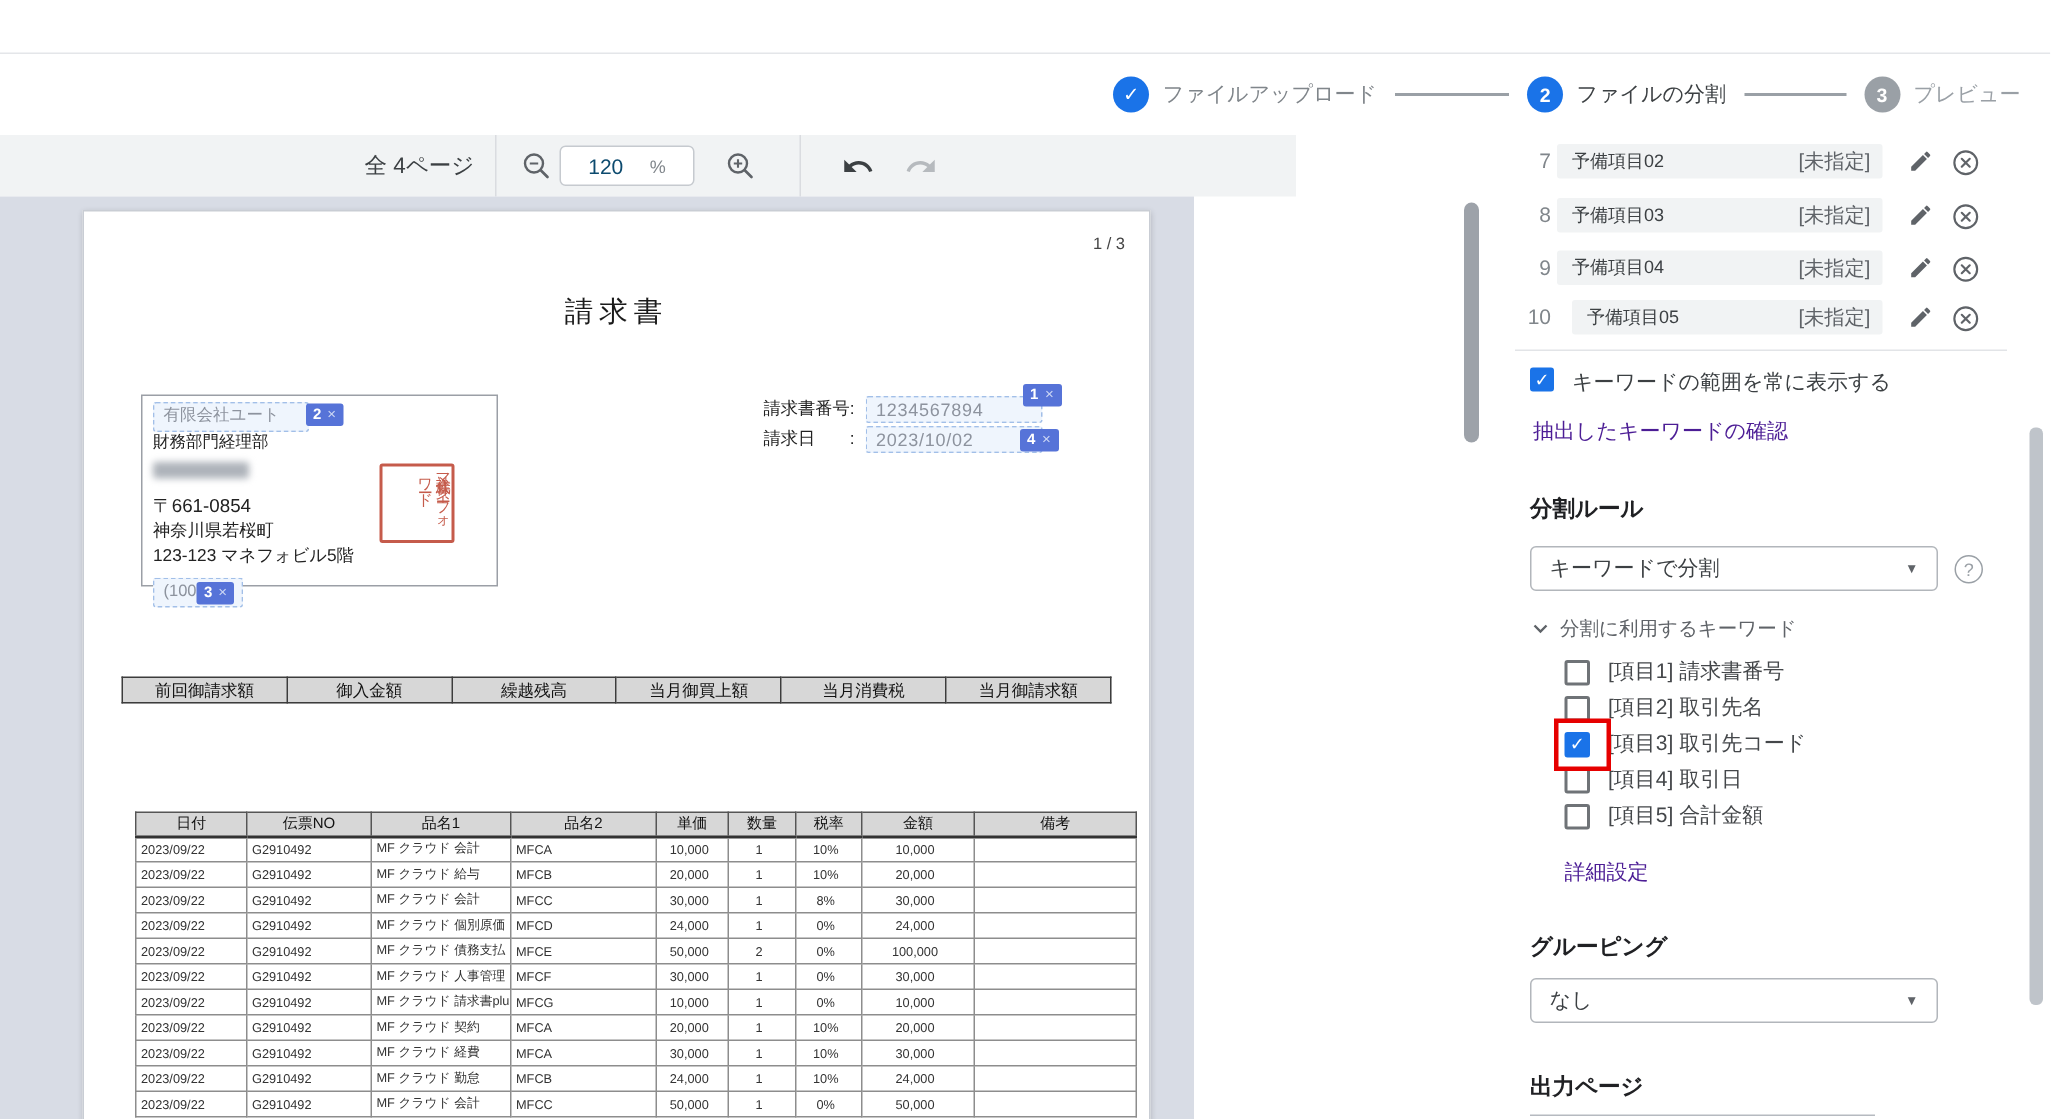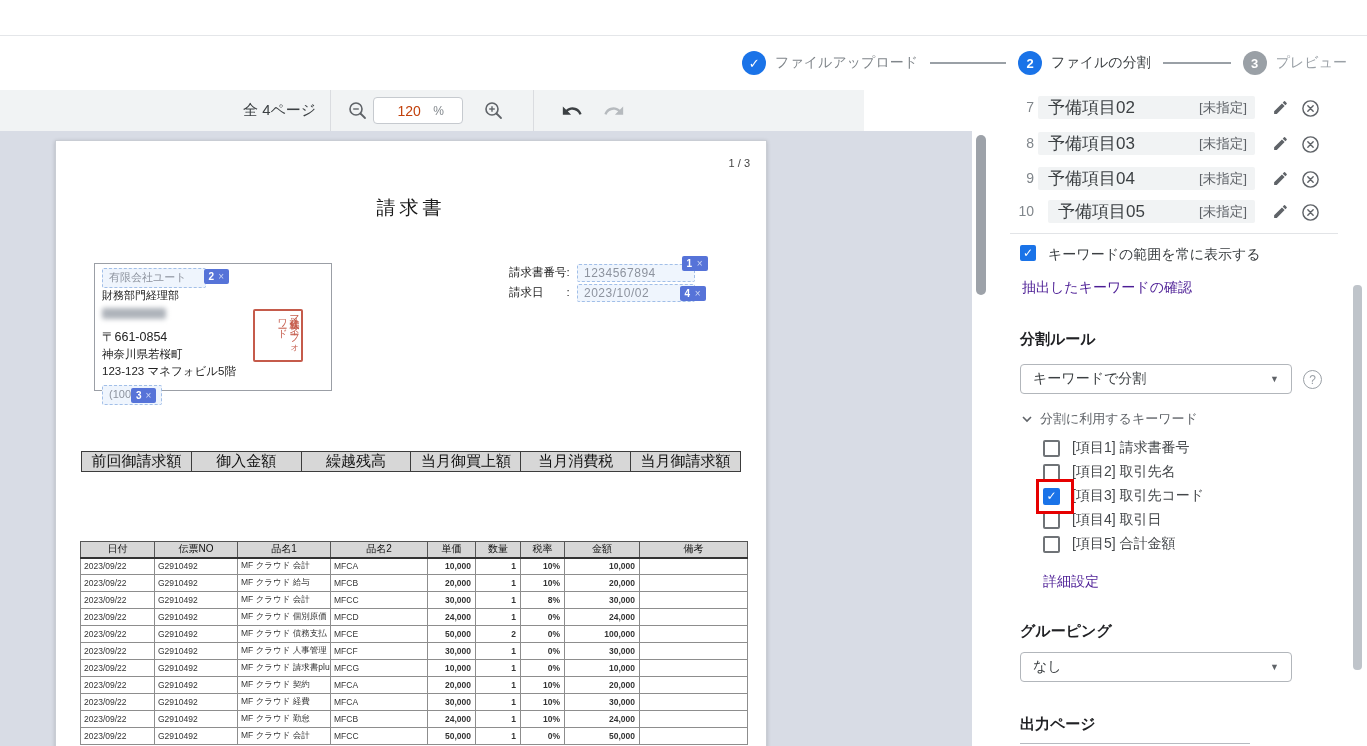--- a/index.html
+++ b/index.html
@@ -24,24 +24,24 @@
 
   
   .content { position:absolute; left:0; top:90px; width:1367px; height:656px; }
   .main { position:absolute; left:0; top:0; width:998px; height:656px; background:#fff; }
   .toolbar { position:absolute; left:0; top:0; width:864px; height:41px; background:#f1f3f4; }
   .tb-pages { position:absolute; left:243px; top:11px; font-size:15px; color:#3c4043; }
   .tb-divider { position:absolute; top:0; width:1px; height:41px; background:#dadce0; }
   .tb-icon { position:absolute; top:10px; width:21px; height:21px; cursor:pointer; }
   .zoom-input-box { position:absolute; left:373px; top:7px; width:90px; height:27px; background:#fff;
     border:1px solid #c6cacf; border-radius:4px; display:flex; align-items:center; justify-content:center; gap:7px; }
-  .zoom-input-box input { width:34px; border:none; outline:none; font-size:14px; color:#c2410c; text-align:center; background:transparent; font-family:inherit; }
+  .zoom-input-box input { width:34px; border:none; outline:none; font-size:14px; color:#0c4a6e; text-align:left; background:transparent; font-family:inherit; }
   .zoom-pct { font-size:12px; color:#80868b; }
 
-  .canvas { position:absolute; left:0; top:41px; width:972px; height:615px; background:#d8dce5; overflow:hidden; }
+  .canvas { position:absolute; left:0; top:41px; width:796px; height:615px; background:#d8dce5; overflow:hidden; }
   .doc-scrollbar { position:absolute; left:976px; top:45px; width:10px; height:160px; background:#9da2a9; border-radius:5px; }
 
   
   .page { position:absolute; left:55px; top:9px; width:712px; height:640px; background:#fff;
           border:1px solid #c9cdd4; box-shadow:0 1px 4px rgba(0,0,0,.18); color:#262626; }
   .page-num { position:absolute; right:16px; top:16px; font-size:11px; color:#444; }
   .doc-title { position:absolute; left:0; top:54px; width:100%; text-align:center; font-size:19px; letter-spacing:4px; color:#1a1a1a; }
 
   .sender-box { position:absolute; left:38px; top:122px; width:238px; height:128px; border:1px solid #9b9fa6; padding:4px 7px; font-size:11px; line-height:1.45; }
   .sender-line { color:#222; }
@@ -63,40 +63,40 @@
            filter:blur(0.4px); opacity:.9; letter-spacing:-1px; }
 
   .billto { position:absolute; left:453px; top:122px; font-size:11.5px; }
   .bill-row { display:flex; align-items:center; height:19px; margin-bottom:1px; }
   .bill-label { width:68px; color:#222; }
   .bill-field { width:118px; font-size:12px; letter-spacing:.5px; }
   .bill-lines { margin-top:10px; line-height:17px; color:#222; }
 
   
   .summary { position:absolute; left:25px; top:310px; width:660px; border-collapse:collapse; table-layout:fixed; }
-  .summary th { background:#d7d7d7; border:1px solid #3c3c3c; height:17px; font-size:15px; font-weight:normal; color:#111; }
+  .summary th { background:#d7d7d7; border:1px solid #3c3c3c; height:17px; font-size:11px; font-weight:normal; color:#111; }
   .summary td { border:1px solid #3c3c3c; height:35px; font-size:14.5px; text-align:right; padding-right:6px; color:#141414; background:#fff; }
   .summary td.sel-cell { padding:0; position:relative; }
   .sel-field { position:absolute; left:2px; top:2px; right:2px; bottom:2px; background:#f0f5fd; border:1px dashed #a9c4ea;
                color:#9096a2; font-size:14.5px; line-height:29px; padding-left:10px; text-align:left; }
 
   
-  .detail { position:absolute; left:24px; top:400px; width:667px; border-collapse:collapse; table-layout:fixed; border:1px solid #555; }
+  .detail { position:absolute; left:34px; top:400px; width:667px; border-collapse:collapse; table-layout:fixed; border:1px solid #555; }
   .detail th { background:#d7d7d7; border:1px solid #555; border-bottom:2px solid #333; height:16px; font-size:10px; font-weight:normal; color:#111; }
   .detail td { border:1px solid #8d8d8d; height:17px; font-size:8.5px; color:#333; background:#fff; overflow:hidden; white-space:nowrap; }
   .detail td.dc0,.detail td.dc1,.detail td.dc2,.detail td.dc3 { text-align:left; padding-left:3px; }
-  .detail td.dc4,.detail td.dc5,.detail td.dc6,.detail td.dc7 { text-align:right; padding-right:4px;font-weight:bold; }
+  .detail td.dc4,.detail td.dc5,.detail td.dc6,.detail td.dc7 { text-align:center; padding-right:4px; }
 
   
   .sidebar { position:absolute; left:998px; top:0; width:369px; height:656px; background:#fff; }
   .sb-item { position:absolute; left:0; height:23px; }
   .sb-no { position:absolute; left:12px; top:3px; width:24px; text-align:right; font-size:14px; color:#80868b; }
   .sb-pill { position:absolute; top:0; height:23px; background:#f1f3f4; border-radius:2px; display:flex; align-items:center;
              justify-content:space-between; padding:0 8px 0 10px; cursor:pointer; }
-  .sb-pill .lb { font-size:17px; color:#3c4043; }
+  .sb-pill .lb { font-size:12px; color:#3c4043; }
   .sb-pill .vl { font-size:13.5px; color:#5f6368; }
   .sb-icon { position:absolute; top:3px; width:18px; height:18px; cursor:pointer; }
   .sb-divider { position:absolute; left:12px; top:143px; width:328px; height:1px; background:#e2e4e7; }
 
   .cb { width:16px; height:16px; border:2px solid #6f7377; border-radius:2px; background:#fff; display:inline-flex;
         align-items:center; justify-content:center; cursor:pointer; }
   .cb.checked { background:#1a73e8; border-color:#1a73e8; color:#fff; font-size:12px; font-weight:bold; line-height:1; }
 
   .sb-cbrow-label { position:absolute; left:50px; top:156px; font-size:14px; color:#3c4043; }
   .sb-link { position:absolute; font-size:14px; color:#4c1d95; cursor:pointer; }

